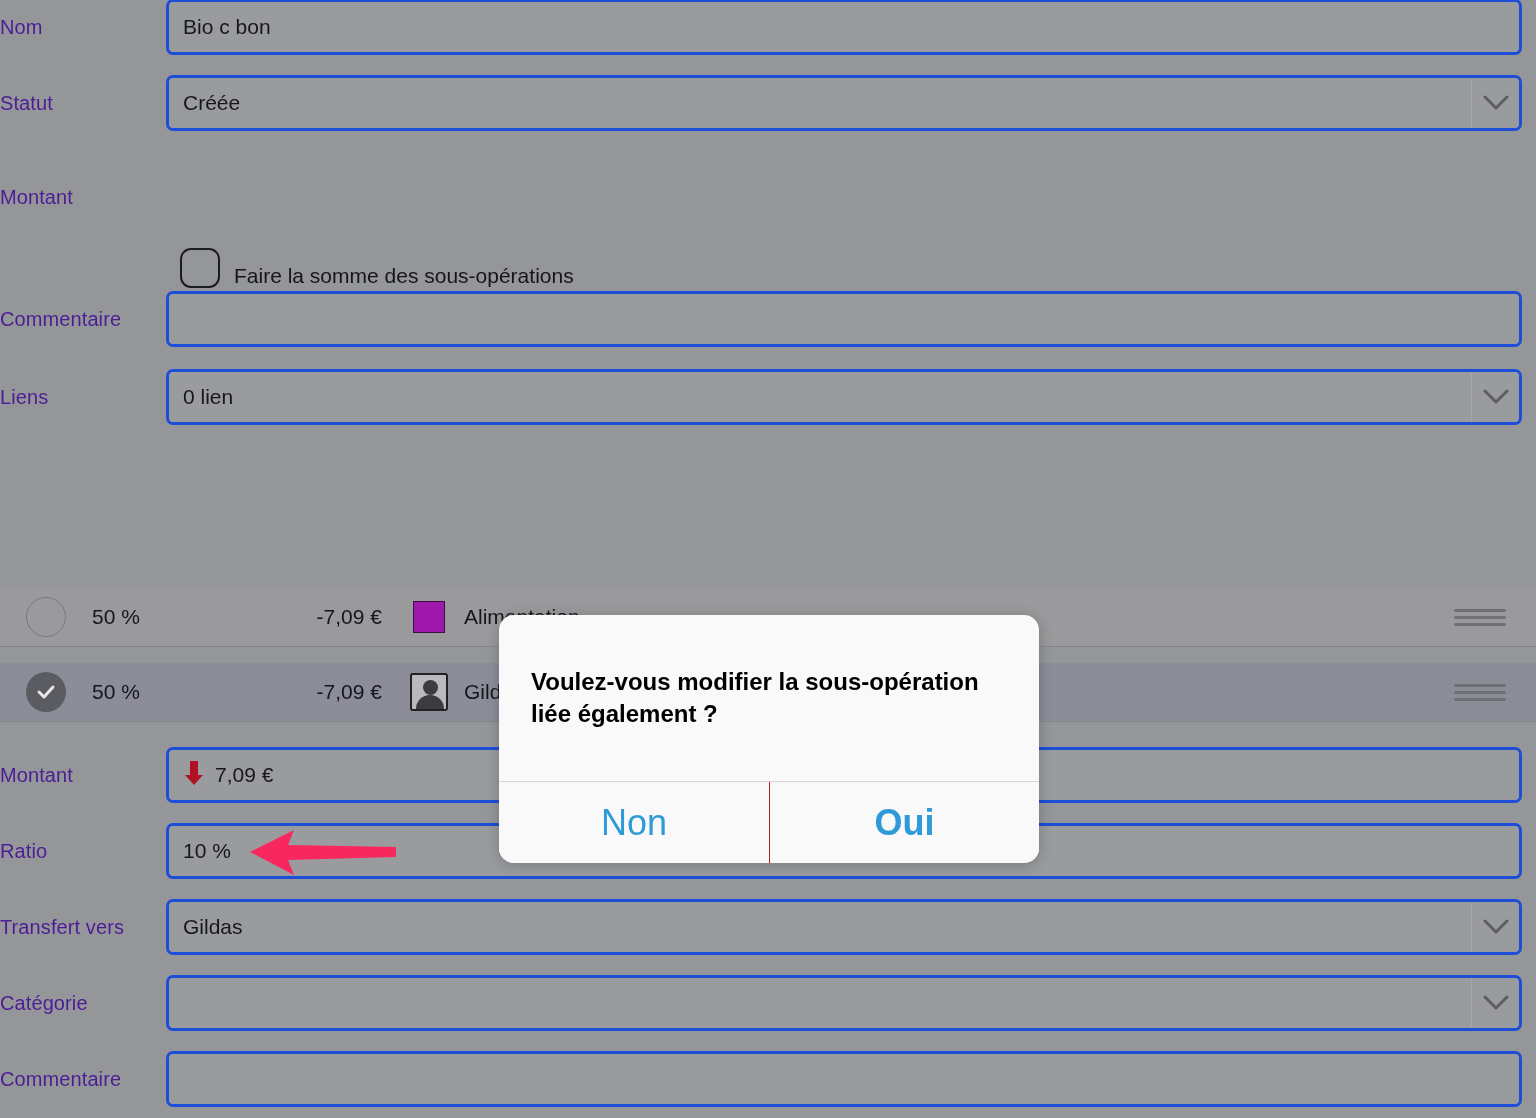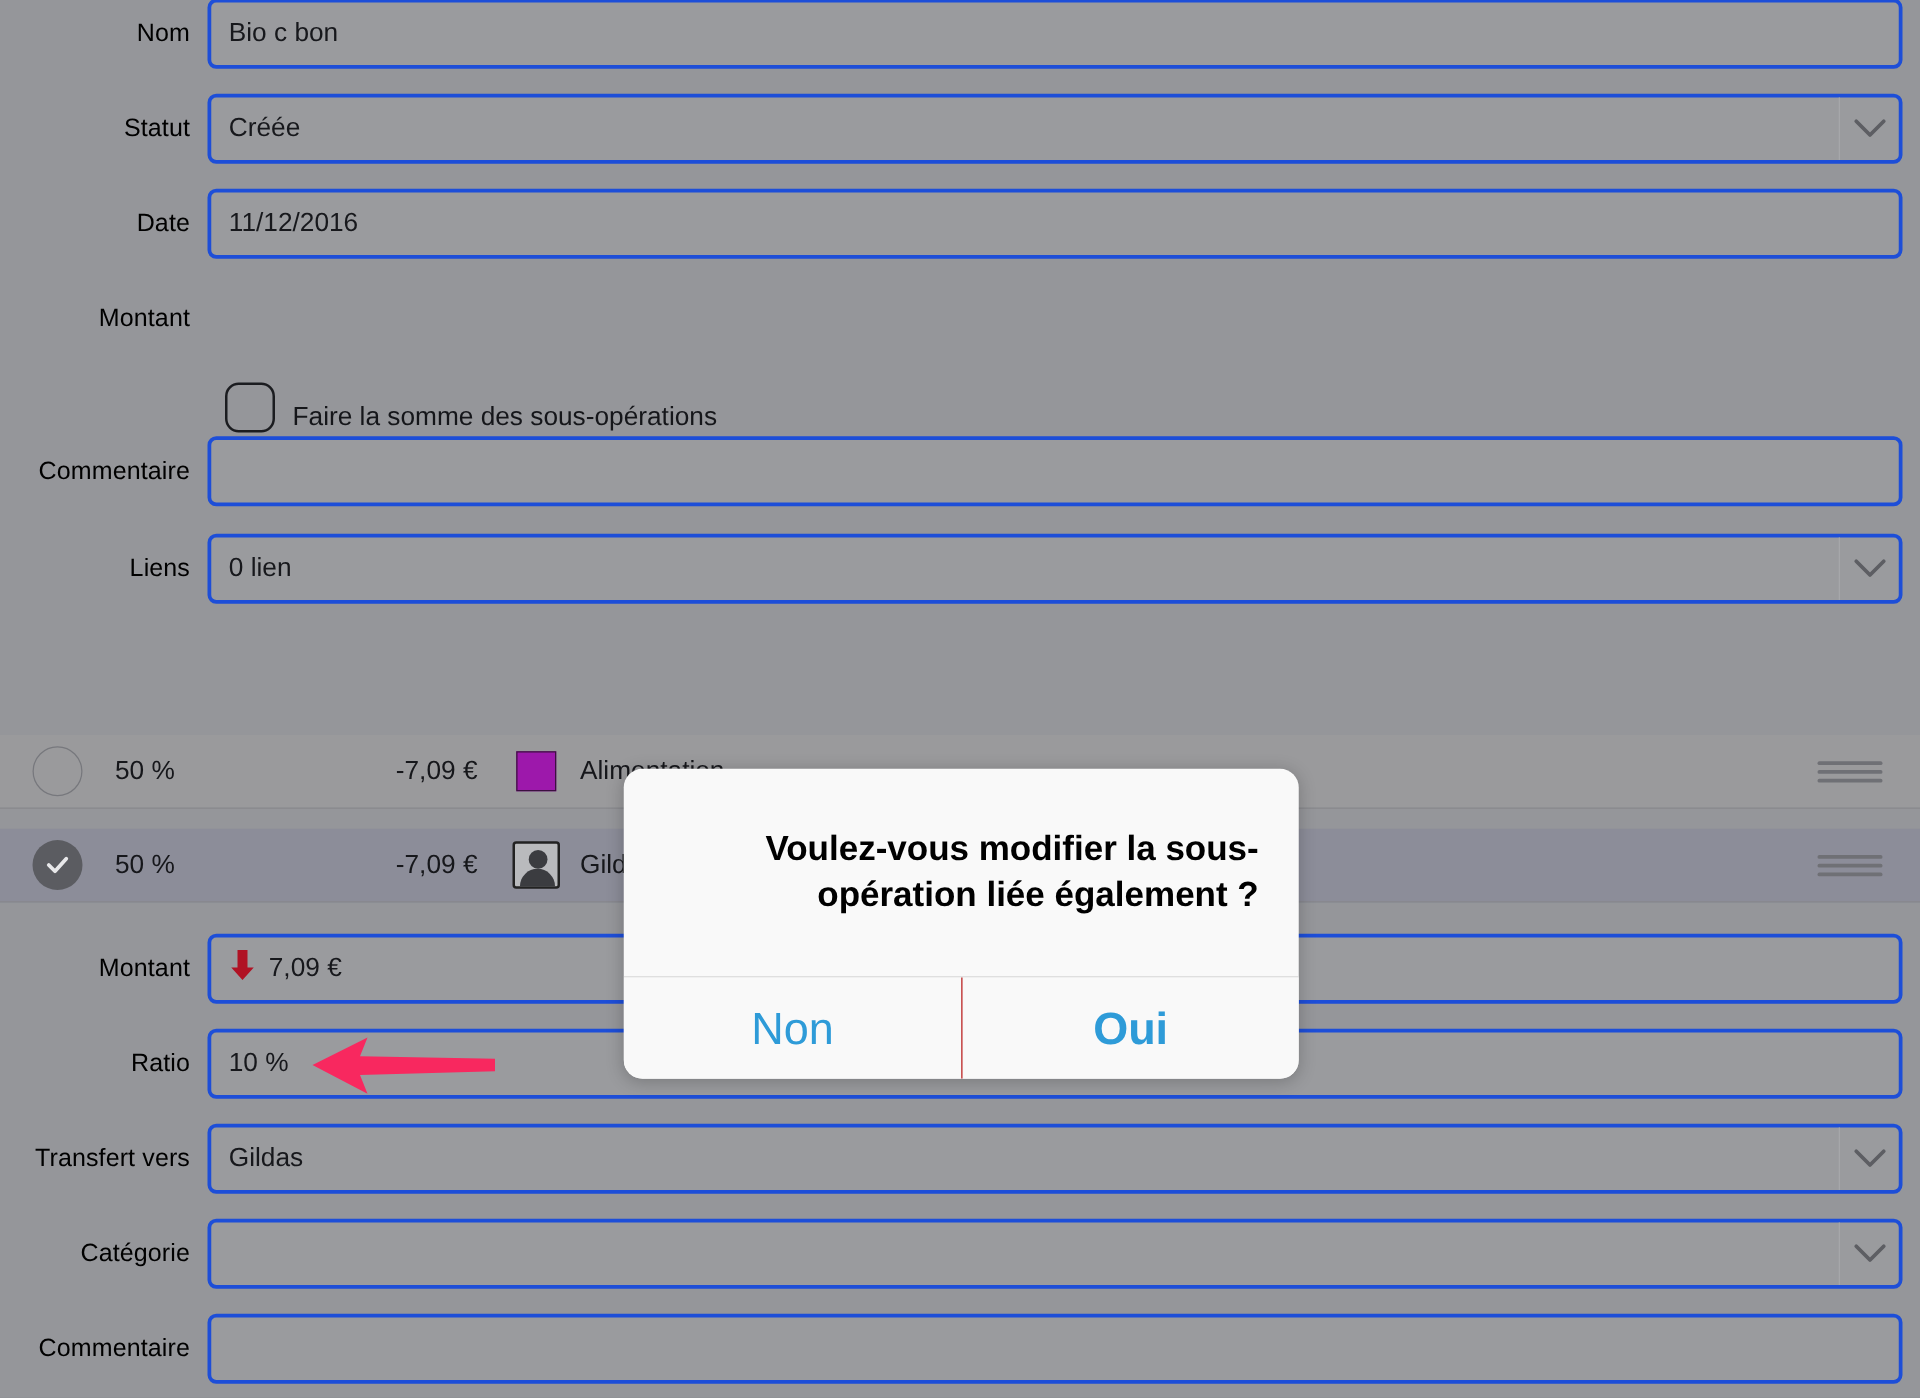--- a/index.html
+++ b/index.html
@@ -23,24 +23,23 @@
     padding: 0;
   }
   .frow {
     display: flex;
     align-items: center;
     width: 100%;
   }
   .flabel {
     width: 166px;
     flex: 0 0 166px;
-    text-align: right;
     padding-right: 14px;
     font-size: 20px;
-    color: #000000;
+    color: #4c1d95;
     letter-spacing: 0.1px;
   }
   .ffield {
     flex: 1 1 auto;
     margin-right: 14px;
     height: 56px;
     background: #9a9b9e;
     border: 3px solid #1d4ed8;
     border-radius: 7px;
     display: flex;
@@ -131,24 +130,24 @@
     box-shadow: 0 2px 14px rgba(0,0,0,0.22);
     overflow: hidden;
     display:flex; flex-direction:column;
   }
   .alert-body {
     flex: 1 1 auto;
     display:flex; align-items:center; justify-content:center;
     padding: 0 32px;
   }
   .alert-msg {
-    font-size: 28px;
+    font-size: 24px;
     font-weight: bold;
     color: #000;
-    text-align:right;
+    text-align:left;
     line-height: 1.32;
   }
   .alert-btns {
     height: 82px;
     display:flex;
     border-top: 1px solid #d6d6d6;
   }
   .alert-btn {
     flex:1 1 50%;
     display:flex; align-items:center; justify-content:center;
@@ -190,28 +189,20 @@
         <span class="chev">
           <svg width="26" height="16" viewBox="0 0 26 16">
               <path d="M2 2 L13 13 L24 2" fill="none" stroke="#5d5e63" stroke-width="3" stroke-linecap="round" stroke-linejoin="round"></path>
             </svg>
         </span>
       </div>
     </div>
 
     <div class="sep-gap"></div>
 
-    <div class="frow" style="height:58px">
-      <div class="flabel">Date</div>
-      <div class="ffield">
-        <span class="fval">
-            <span>11/12/2016</span>
-          </span>
-      </div>
-    </div>
 
     <div class="sep-gap"></div>
 
     <div class="frow" style="height:58px">
       <div class="flabel">Montant</div>
     </div>
 
     <div class="cbrow">
       <div class="cbox"></div>
       <div class="cblabel">Faire la somme des sous-opérations</div>

